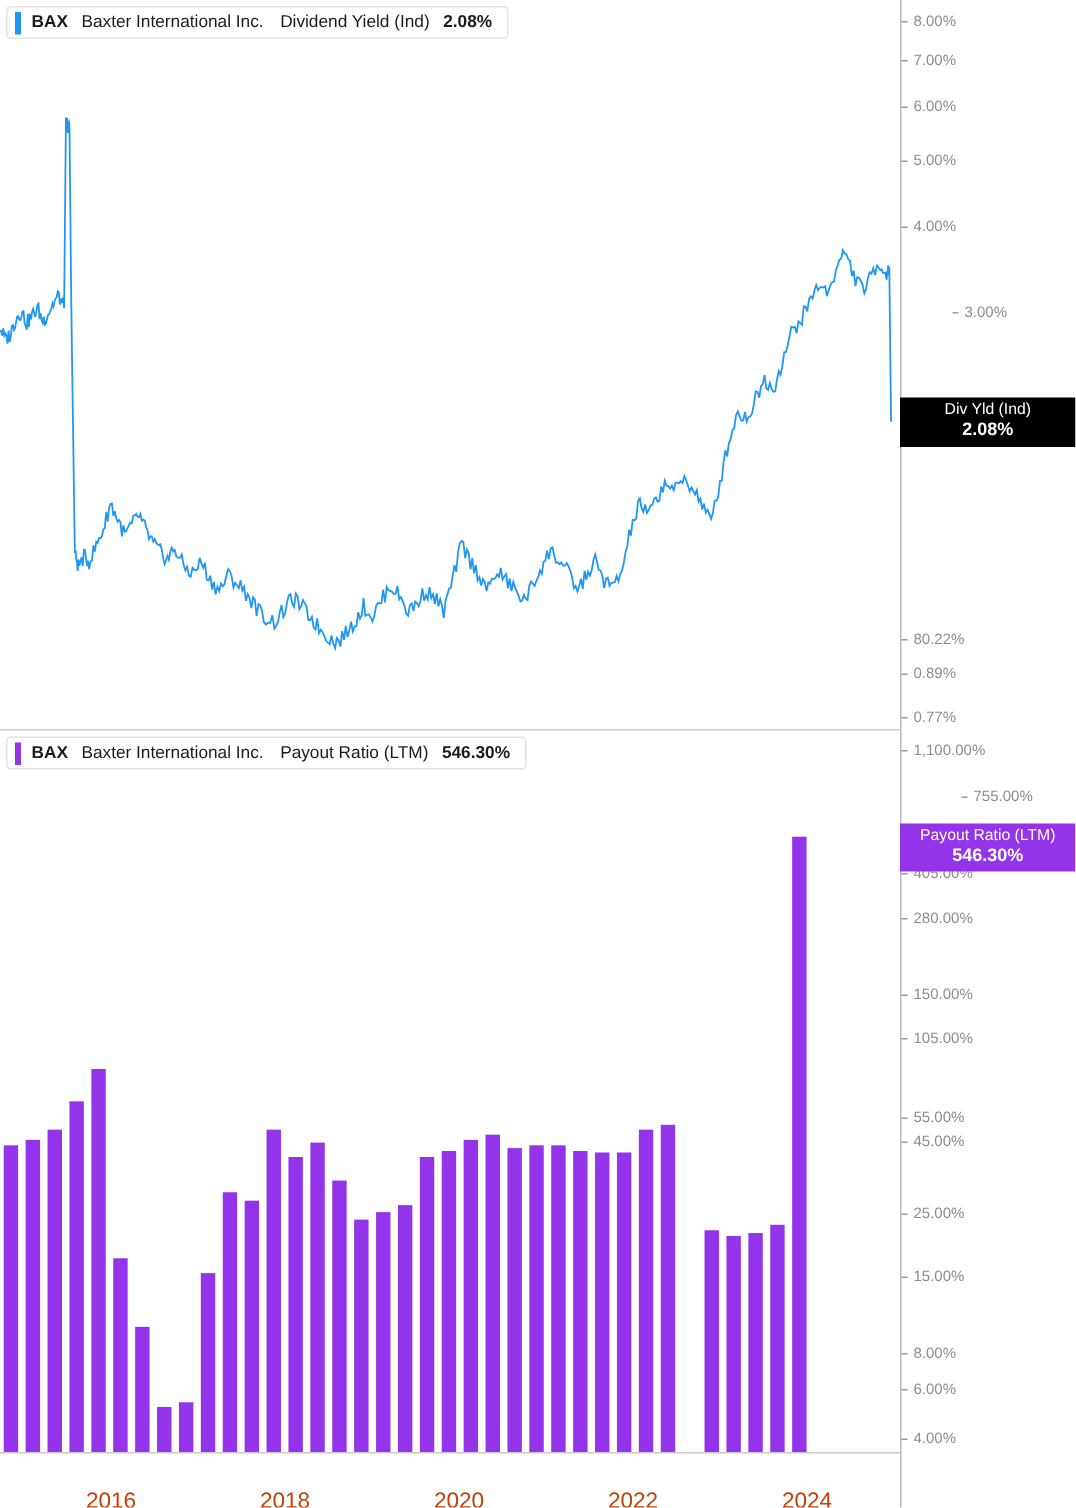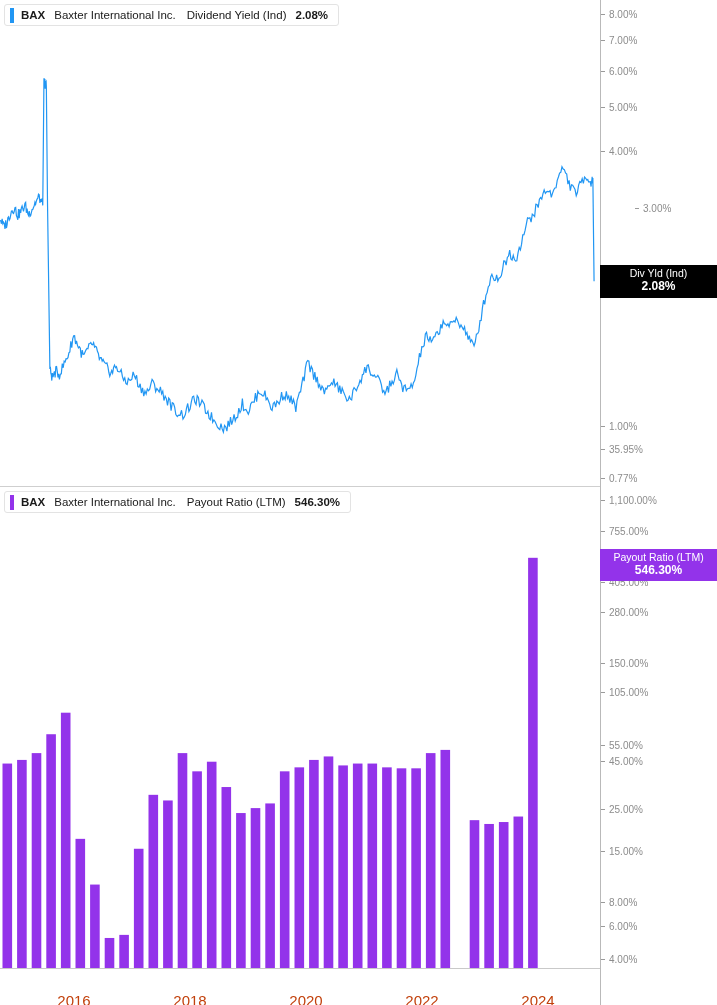--- a/index.html
+++ b/index.html
@@ -272,43 +272,43 @@
       <div class="tick" style="top: 208.666px; margin-left: 34px;">
         <span class="tick-mark"></span>
         <span class="tick-label">3.00%</span>
       </div>
       <div class="tick" style="top: 289.003px;">
         <span class="tick-mark"></span>
         <span class="tick-label">2.00%</span>
       </div>
       <div class="tick" style="top: 426.34px;">
         <span class="tick-mark"></span>
-        <span class="tick-label">1.00%</span>
+        <span class="tick-label">80.22%</span>
       </div>
       <div class="tick" style="top: 449.43px;">
         <span class="tick-mark"></span>
-        <span class="tick-label">35.95%</span>
+        <span class="tick-label">0.89%</span>
       </div>
       <div class="tick" style="top: 478.126px;">
         <span class="tick-mark"></span>
         <span class="tick-label">0.77%</span>
       </div>
       <div class="value-badge" style="background: #000000; top: 265.232px;">
         <span class="badge-name">Div Yld (Ind)</span>
         <span class="badge-val">2.08%</span>
       </div>
     </div>
 
   <div class="axis" id="axis-payout">
     <div class="axis-spine"></div>
   <div class="tick" style="top: 13.6442px;">
         <span class="tick-mark"></span>
         <span class="tick-label">1,100.00%</span>
       </div>
-      <div class="tick" style="top: 44.3824px;">
+      <div class="tick" style="top: 44.3824px; margin-left: 40px;">
         <span class="tick-mark"></span>
         <span class="tick-label">755.00%</span>
       </div>
       <div class="tick" style="top: 95.2522px;">
         <span class="tick-mark"></span>
         <span class="tick-label">405.00%</span>
       </div>
       <div class="tick" style="top: 125.398px;">
         <span class="tick-mark"></span>
         <span class="tick-label">280.00%</span>

